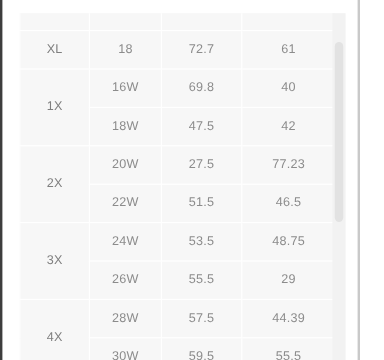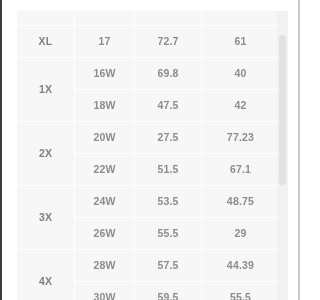--- a/index.html
+++ b/index.html
@@ -10,21 +10,20 @@
     font-family: "Liberation Sans", sans-serif;
   }
   #page {
     position: relative;
     width: 300px; height: 300px;
     background: #ffffff;
     box-sizing: border-box;
     border-left: 2px solid #3d3d3d;
     border-right: 2px solid #c9c9c9;
     overflow: hidden;
-    font-weight: bold;
   }
   
   #viewport {
     position: absolute;
     left: 14px;
     top: 11px;
     width: 263px;
     height: 289px;
     overflow: hidden;
     background: #ffffff;
@@ -105,21 +104,21 @@
         </colgroup>
         <tbody id="chart-body">
             <tr>
               <td></td>
               <td></td>
               <td></td>
               <td></td>
             </tr>
             <tr>
               <td class="group-label" rowspan="1">XL</td>
-              <td>17</td>
+              <td>18</td>
               <td>72.7</td>
               <td>61</td>
             </tr>
             <tr>
               <td class="group-label" rowspan="2">1X</td>
               <td>16W</td>
               <td>69.8</td>
               <td>40</td>
             </tr>
             <tr>
@@ -129,21 +128,21 @@
             </tr>
             <tr>
               <td class="group-label" rowspan="2">2X</td>
               <td>20W</td>
               <td>27.5</td>
               <td>77.23</td>
             </tr>
             <tr>
               <td>22W</td>
               <td>51.5</td>
-              <td>67.1</td>
+              <td>46.5</td>
             </tr>
             <tr>
               <td class="group-label" rowspan="2">3X</td>
               <td>24W</td>
               <td>53.5</td>
               <td>48.75</td>
             </tr>
             <tr>
               <td>26W</td>
               <td>55.5</td>

